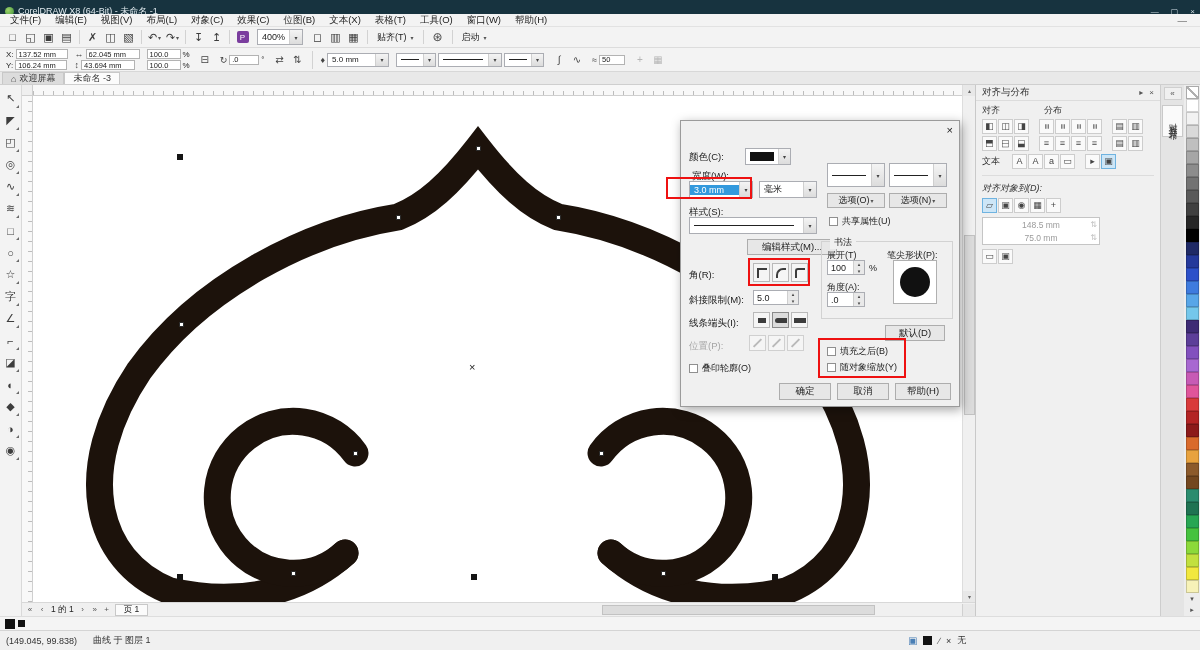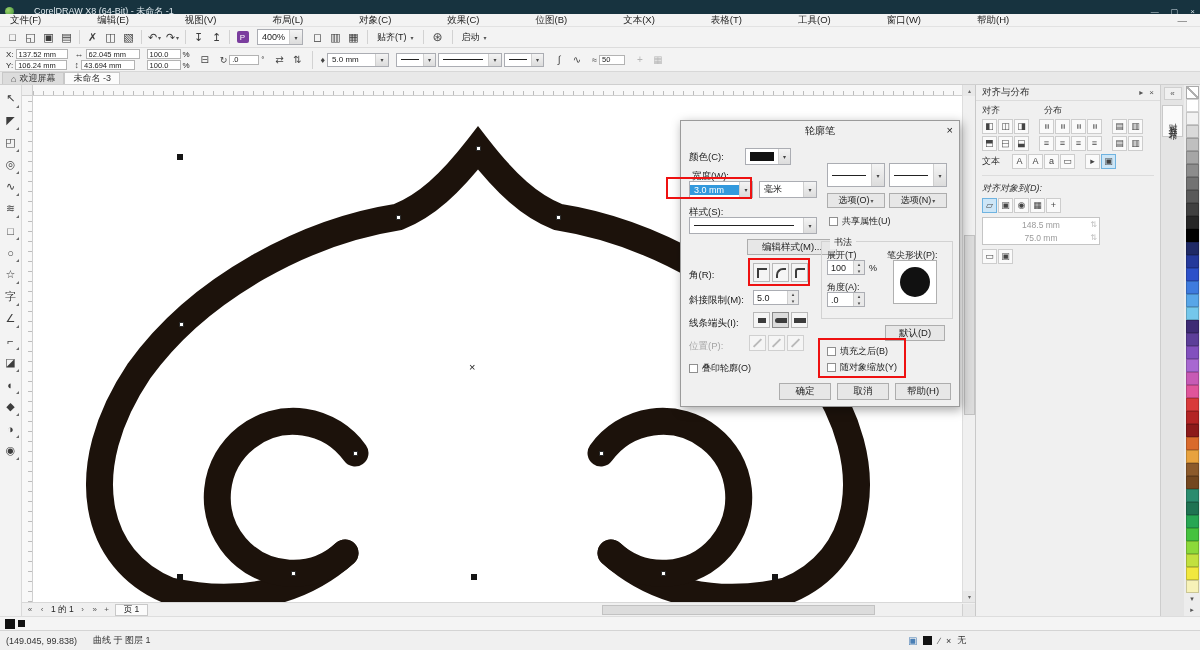--- a/index.html
+++ b/index.html
@@ -1,25 +1,25 @@
 <!DOCTYPE html>
 <html><head>
 <meta charset="utf-8">
 <style>
 *{margin:0;padding:0;box-sizing:border-box;font-family:"Liberation Sans","DejaVu Sans",sans-serif;}
 html,body{width:1200px;height:650px;overflow:hidden;}
 body{position:relative;background:#d4d4d4;font-size:10px;color:#222;}
 .abs{position:absolute;}
 
-.titlebar{left:0;top:0;width:1200px;height:22px;background:#17333f;color:#dfe9ee;display:flex;align-items:center;gap:20px;padding:0 5px;font-size:9px;}
+.titlebar{left:0;top:0;width:1200px;height:22px;background:#17333f;color:#dfe9ee;display:flex;align-items:center;gap:4px;padding:0 5px;font-size:9px;}
 .app-icon{width:9px;height:9px;border-radius:50%;background:radial-gradient(circle at 35% 35%,#9ed469,#3c8f3c);display:inline-block;}
 .win-btns{margin-left:auto;display:flex;gap:12px;font-size:8px;color:#cfdbe1;}
 
 .menubar{left:0;top:14px;width:1200px;height:13px;background:#f3f3f3;display:flex;align-items:center;font-size:9.5px;border-bottom:1px solid #e2e2e2;padding:0 3px;}
-#menubar-items{display:flex;gap:42px;}
+#menubar-items{display:flex;}
 .menu-item{padding:0 7px;}
 .menu-min{margin-left:auto;padding-right:10px;color:#666;}
 
 .toolbar{left:0;top:27px;width:1200px;height:21px;background:#f3f3f3;display:flex;align-items:center;gap:2px;padding:0 4px;border-bottom:1px solid #dcdcdc;}
 #tb-left,#tb-right{display:flex;align-items:center;gap:1px;}
 .tb-btn{height:17px;min-width:17px;display:inline-flex;align-items:center;justify-content:center;font-size:11px;color:#3b3b3b;border-radius:2px;padding:0 1px;}
 .tb-btn.accent .tb-glyph{background:#7a3d9e;color:#fff;font-size:8px;width:12px;height:12px;display:inline-flex;align-items:center;justify-content:center;border-radius:2px;}
 .tb-arr{font-size:6px;color:#555;margin-left:1px;}
 .tb-sep{width:1px;height:14px;background:#d2d2d2;margin:0 3px;display:inline-block;}
 .combo{display:inline-flex;align-items:center;background:#fff;border:1px solid #abadb3;height:16px;font-size:9px;}
@@ -638,21 +638,20 @@
   <span class="sb-right">
     <span class="sb-ic">▣</span>
     <span class="sb-swatch"></span>
     <span class="sb-pen">∕</span>
     <span class="sb-x">×</span>
     <span>无</span>
   </span>
 </div>
 
 <div class="dialog abs">
-  <div class="dlg-title">轮廓笔</div>
   <span class="dlg-close">×</span>
 
   <span class="dlg-el" style="left:8px;top:30px">颜色(C):</span>
   <span class="combo dlg-el" style="left:64px;top:27px;width:46px;height:17px">
     <span class="cval">
         <i style="display:inline-block;width:24px;height:9px;background:#111"></i>
       </span>
     <span class="carr">▾</span>
   </span>
 

